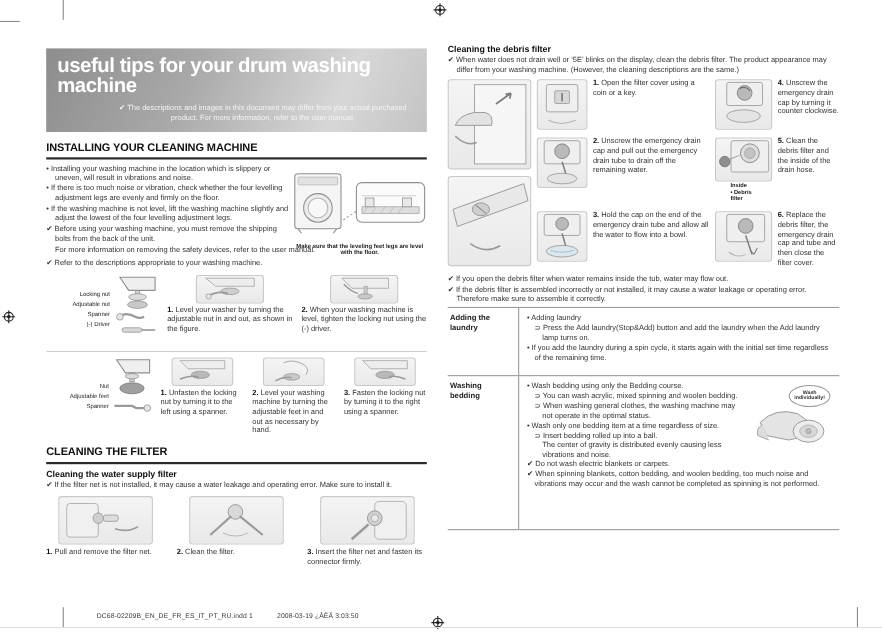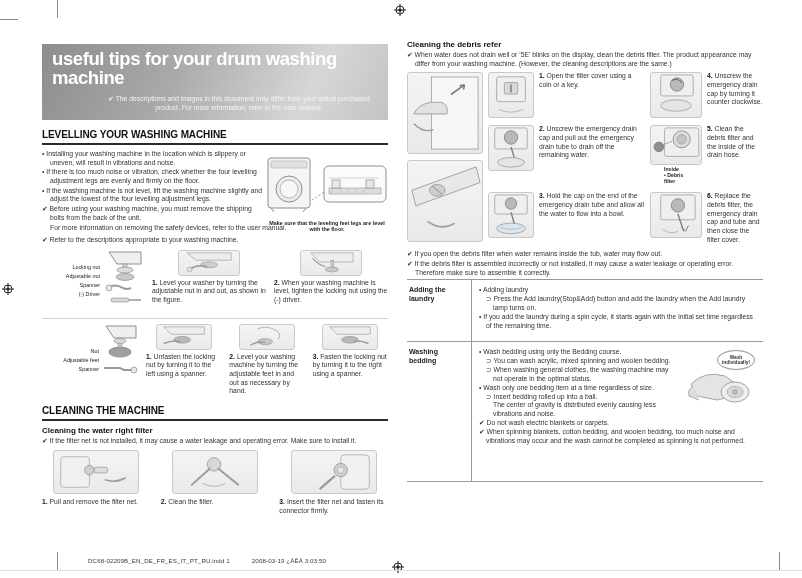--- a/index.html
+++ b/index.html
@@ -125,21 +125,21 @@
 <div class="cropline" style="left:779px; top:552px; width:1px; height:18px;"></div>
 <div class="page-edge"></div>
 
 <div class="col-left">
 
   <div class="banner">
     <div class="banner-title">useful tips for your drum washing machine</div>
     <div class="banner-note">✔ The descriptions and images in this document may differ from your actual purchased product. For more information, refer to the user manual.</div>
   </div>
 
-  <div class="h1">LEVELLING YOUR WASHING MACHINE</div>
+  <div class="h1">INSTALLING YOUR CLEANING MACHINE</div>
   <div class="install-body">
     <div class="install-bullets">
       <div class="t hang">• Installing your washing machine in the location which is slippery or uneven, will result in vibrations and noise.</div>
       <div class="t hang">• If there is too much noise or vibration, check whether the four levelling adjustment legs are evenly and firmly on the floor.</div>
       <div class="t hang">• If the washing machine is not level, lift the washing machine slightly and adjust the lowest of the four levelling adjustment legs.</div>
       <div class="t hang">✔ Before using your washing machine, you must remove the shipping bolts from the back of the unit.</div>
     </div>
     <div class="t cont">For more information on removing the safety devices, refer to the user manual.</div>
     <div class="washer-illu">
       <svg width="122" height="62" viewBox="0 0 122 62">
@@ -257,22 +257,22 @@
         <svg viewBox="0 0 56 26">
             <polygon points="6,2 50,2 50,10 14,10" fill="#ededed" stroke="#9a9a9a" stroke-width="0.7"></polygon>
             <ellipse cx="28" cy="16" rx="9" ry="3.6" fill="#b9b9b9" stroke="#8f8f8f" stroke-width="0.7"></ellipse>
             <path d="M48 20 q-10 -4 -16 -2" fill="none" stroke="#9a9a9a" stroke-width="1.6"></path>
           </svg>
       </div>
       <div class="step"><b>3.</b> <span>Fasten the locking nut by turning it to the right using a spanner.</span></div>
     </div>
   </div>
 
-  <div class="h1">CLEANING THE MACHINE</div>
-  <div class="h2">Cleaning the water right filter</div>
+  <div class="h1">CLEANING THE FILTER</div>
+  <div class="h2">Cleaning the water supply filter</div>
   <div class="t hang">✔ If the filter net is not installed, it may cause a water leakage and operating error. Make sure to install it.</div>
 
   <div class="wf-row">
     <div class="wf-col">
       <div class="pic">
         <svg viewBox="0 0 86 44">
             <rect x="6" y="6" width="30" height="32" rx="3" fill="#f0f0f0" stroke="#aaaaaa" stroke-width="0.8"></rect>
             <circle cx="36" cy="20" r="5" fill="#cfcfcf" stroke="#8f8f8f" stroke-width="0.7"></circle>
             <rect x="41" y="17" width="14" height="6" rx="2" fill="#dddddd" stroke="#8f8f8f" stroke-width="0.7"></rect>
             <path d="M52 30 q12 4 22 -2" fill="none" stroke="#9a9a9a" stroke-width="1.6"></path>
@@ -301,21 +301,21 @@
           </svg>
       </div>
       <div class="step"><b>3.</b> <span>Insert the filter net and fasten its connector firmly.</span></div>
     </div>
   </div>
 
 </div>
 
 <div class="col-right">
 
-  <div class="h2" style="margin-top:0;">Cleaning the debris refer</div>
+  <div class="h2" style="margin-top:0;">Cleaning the debris filter</div>
   <div class="t hang">✔ When water does not drain well or ‘5E’ blinks on the display, clean the debris filter. The product appearance may differ from your washing machine. (However, the cleaning descriptions are the same.)</div>
 
   <div class="debris-grid">
     <div class="dg-big">
       <div class="pic">
         <svg viewBox="0 0 76 82">
             <rect x="24" y="4" width="48" height="74" fill="#f6f6f6" stroke="#9a9a9a" stroke-width="0.8"></rect>
             <path d="M24 30 q-14 2 -18 12 l34 0 q2 -10 -6 -12 z" fill="#e2e2e2" stroke="#8f8f8f" stroke-width="0.8"></path>
             <path d="M44 22 l14 -10 M58 12 l-5 1 M58 12 l-1 5" fill="none" stroke="#7c7c7c" stroke-width="1.6"></path>
             <path d="M6 52 q10 10 20 6" fill="none" stroke="#9a9a9a" stroke-width="1.4"></path>

